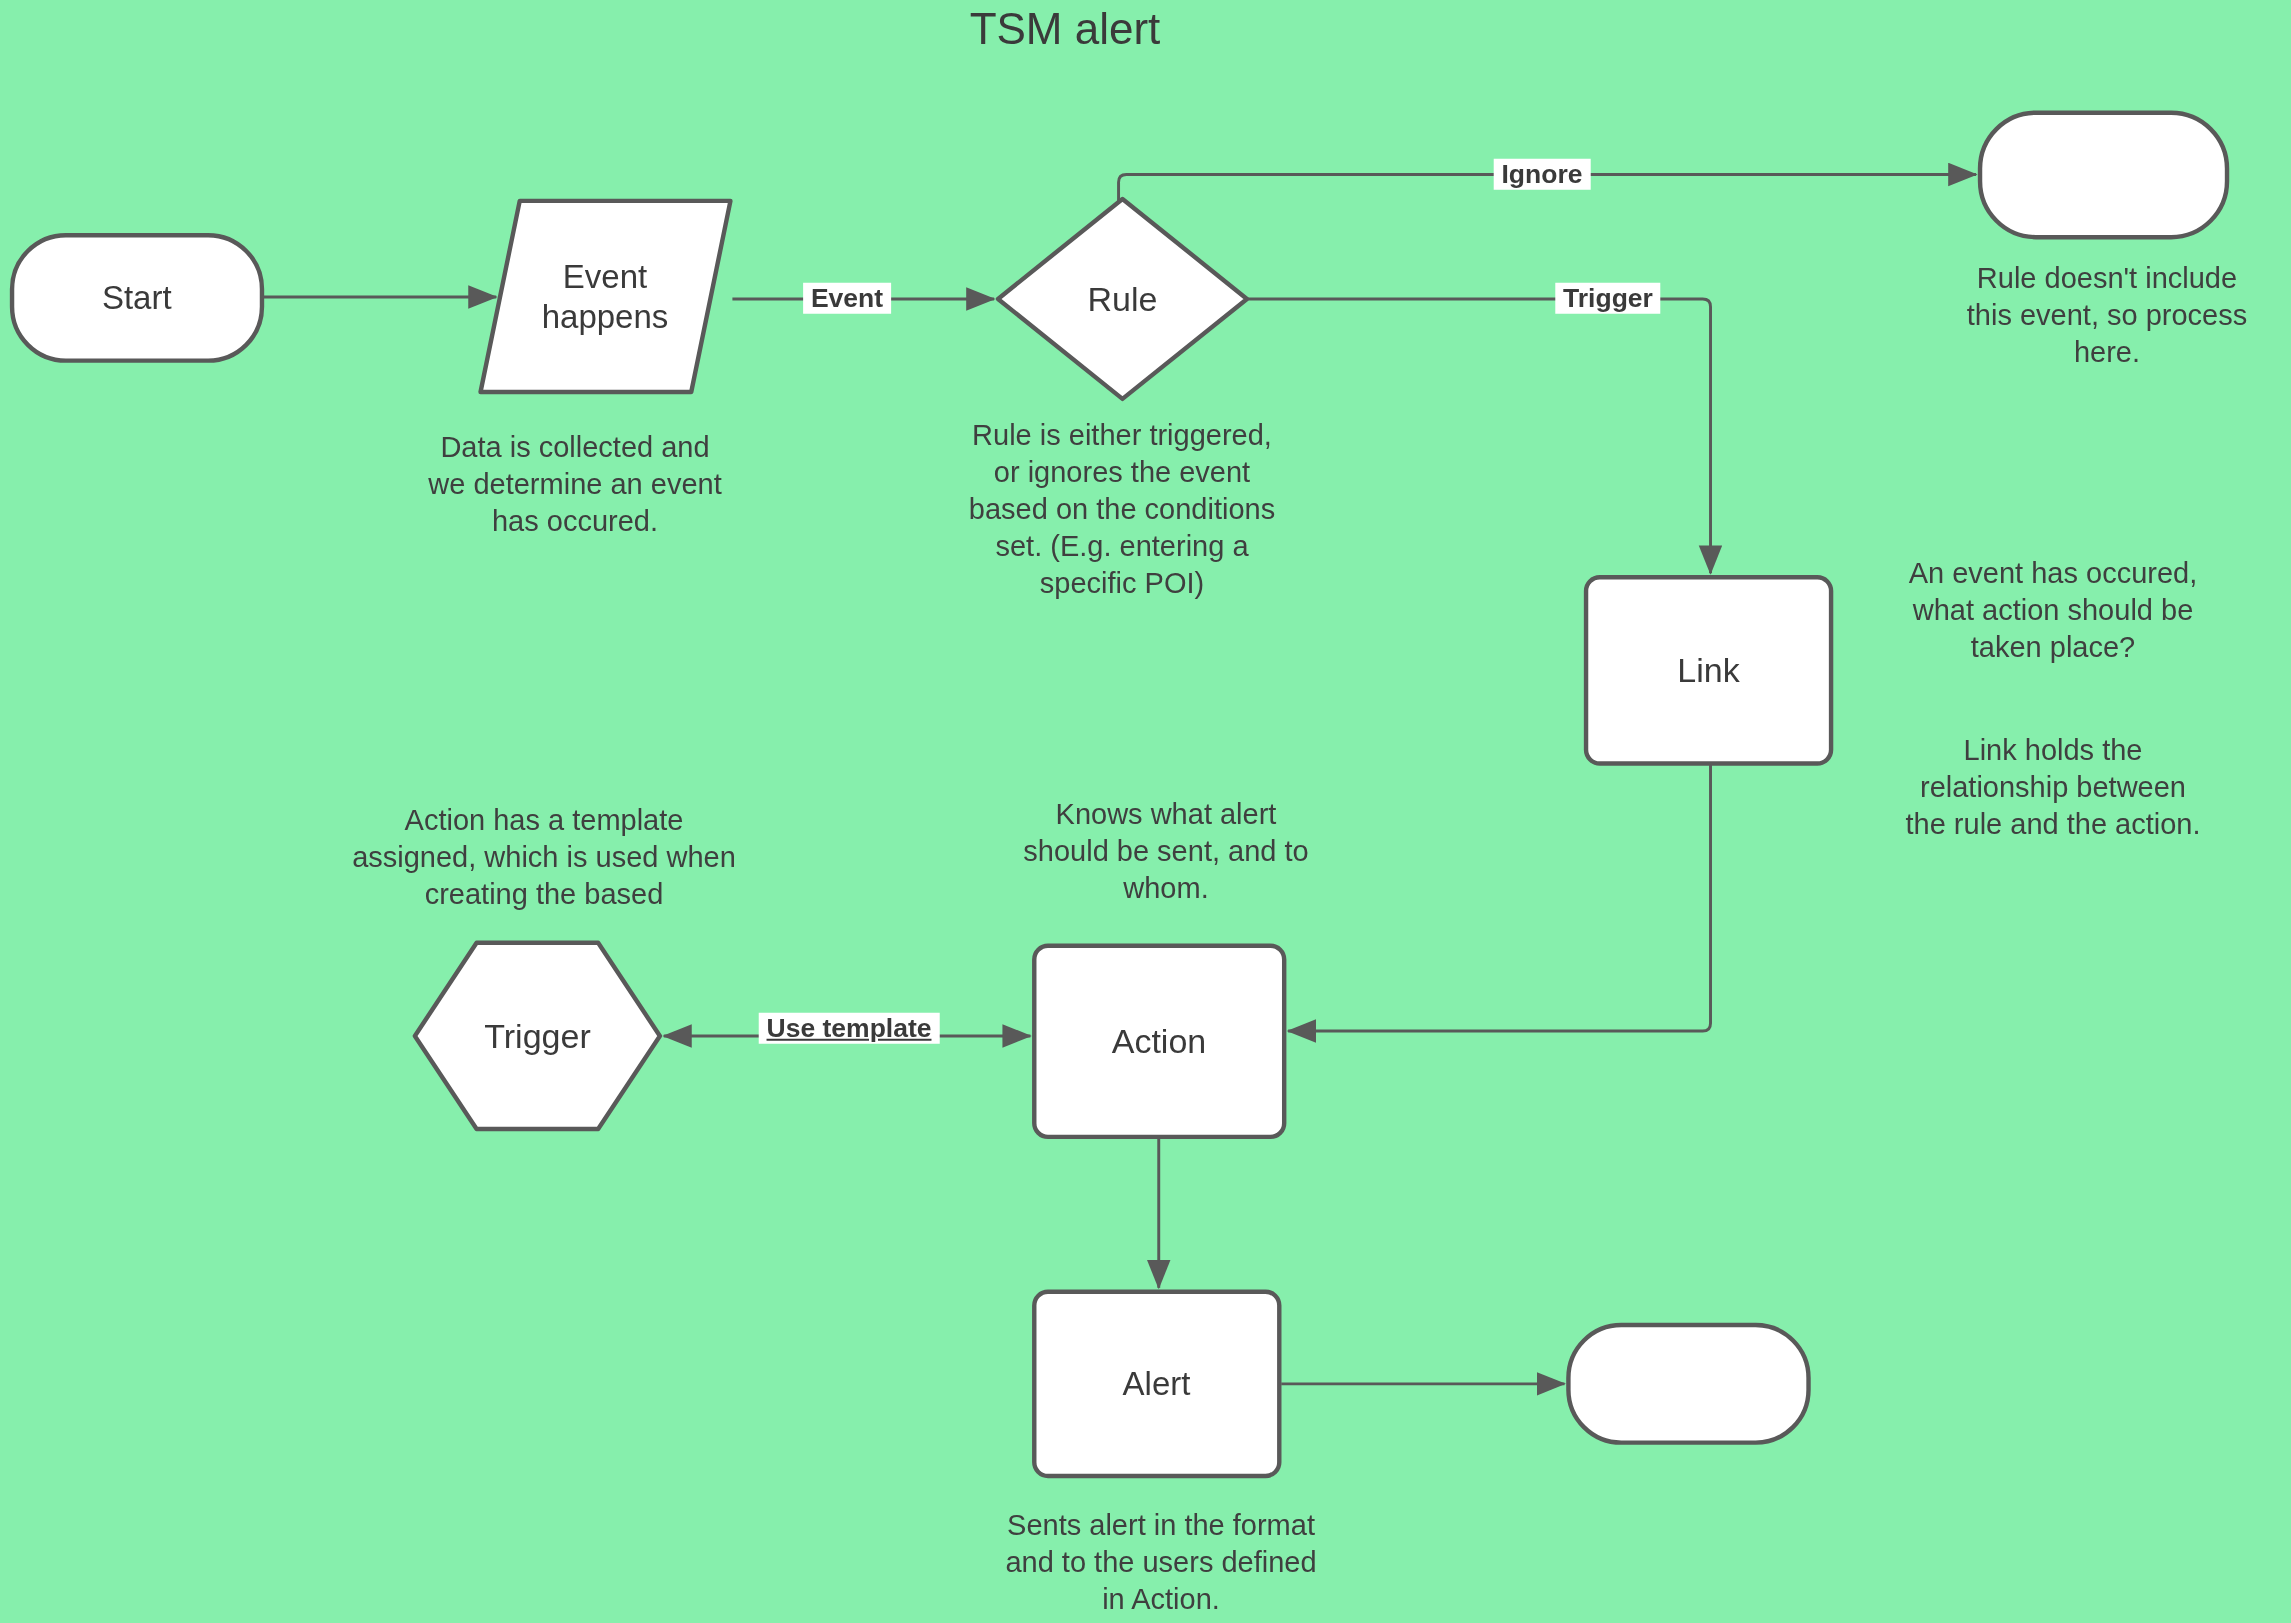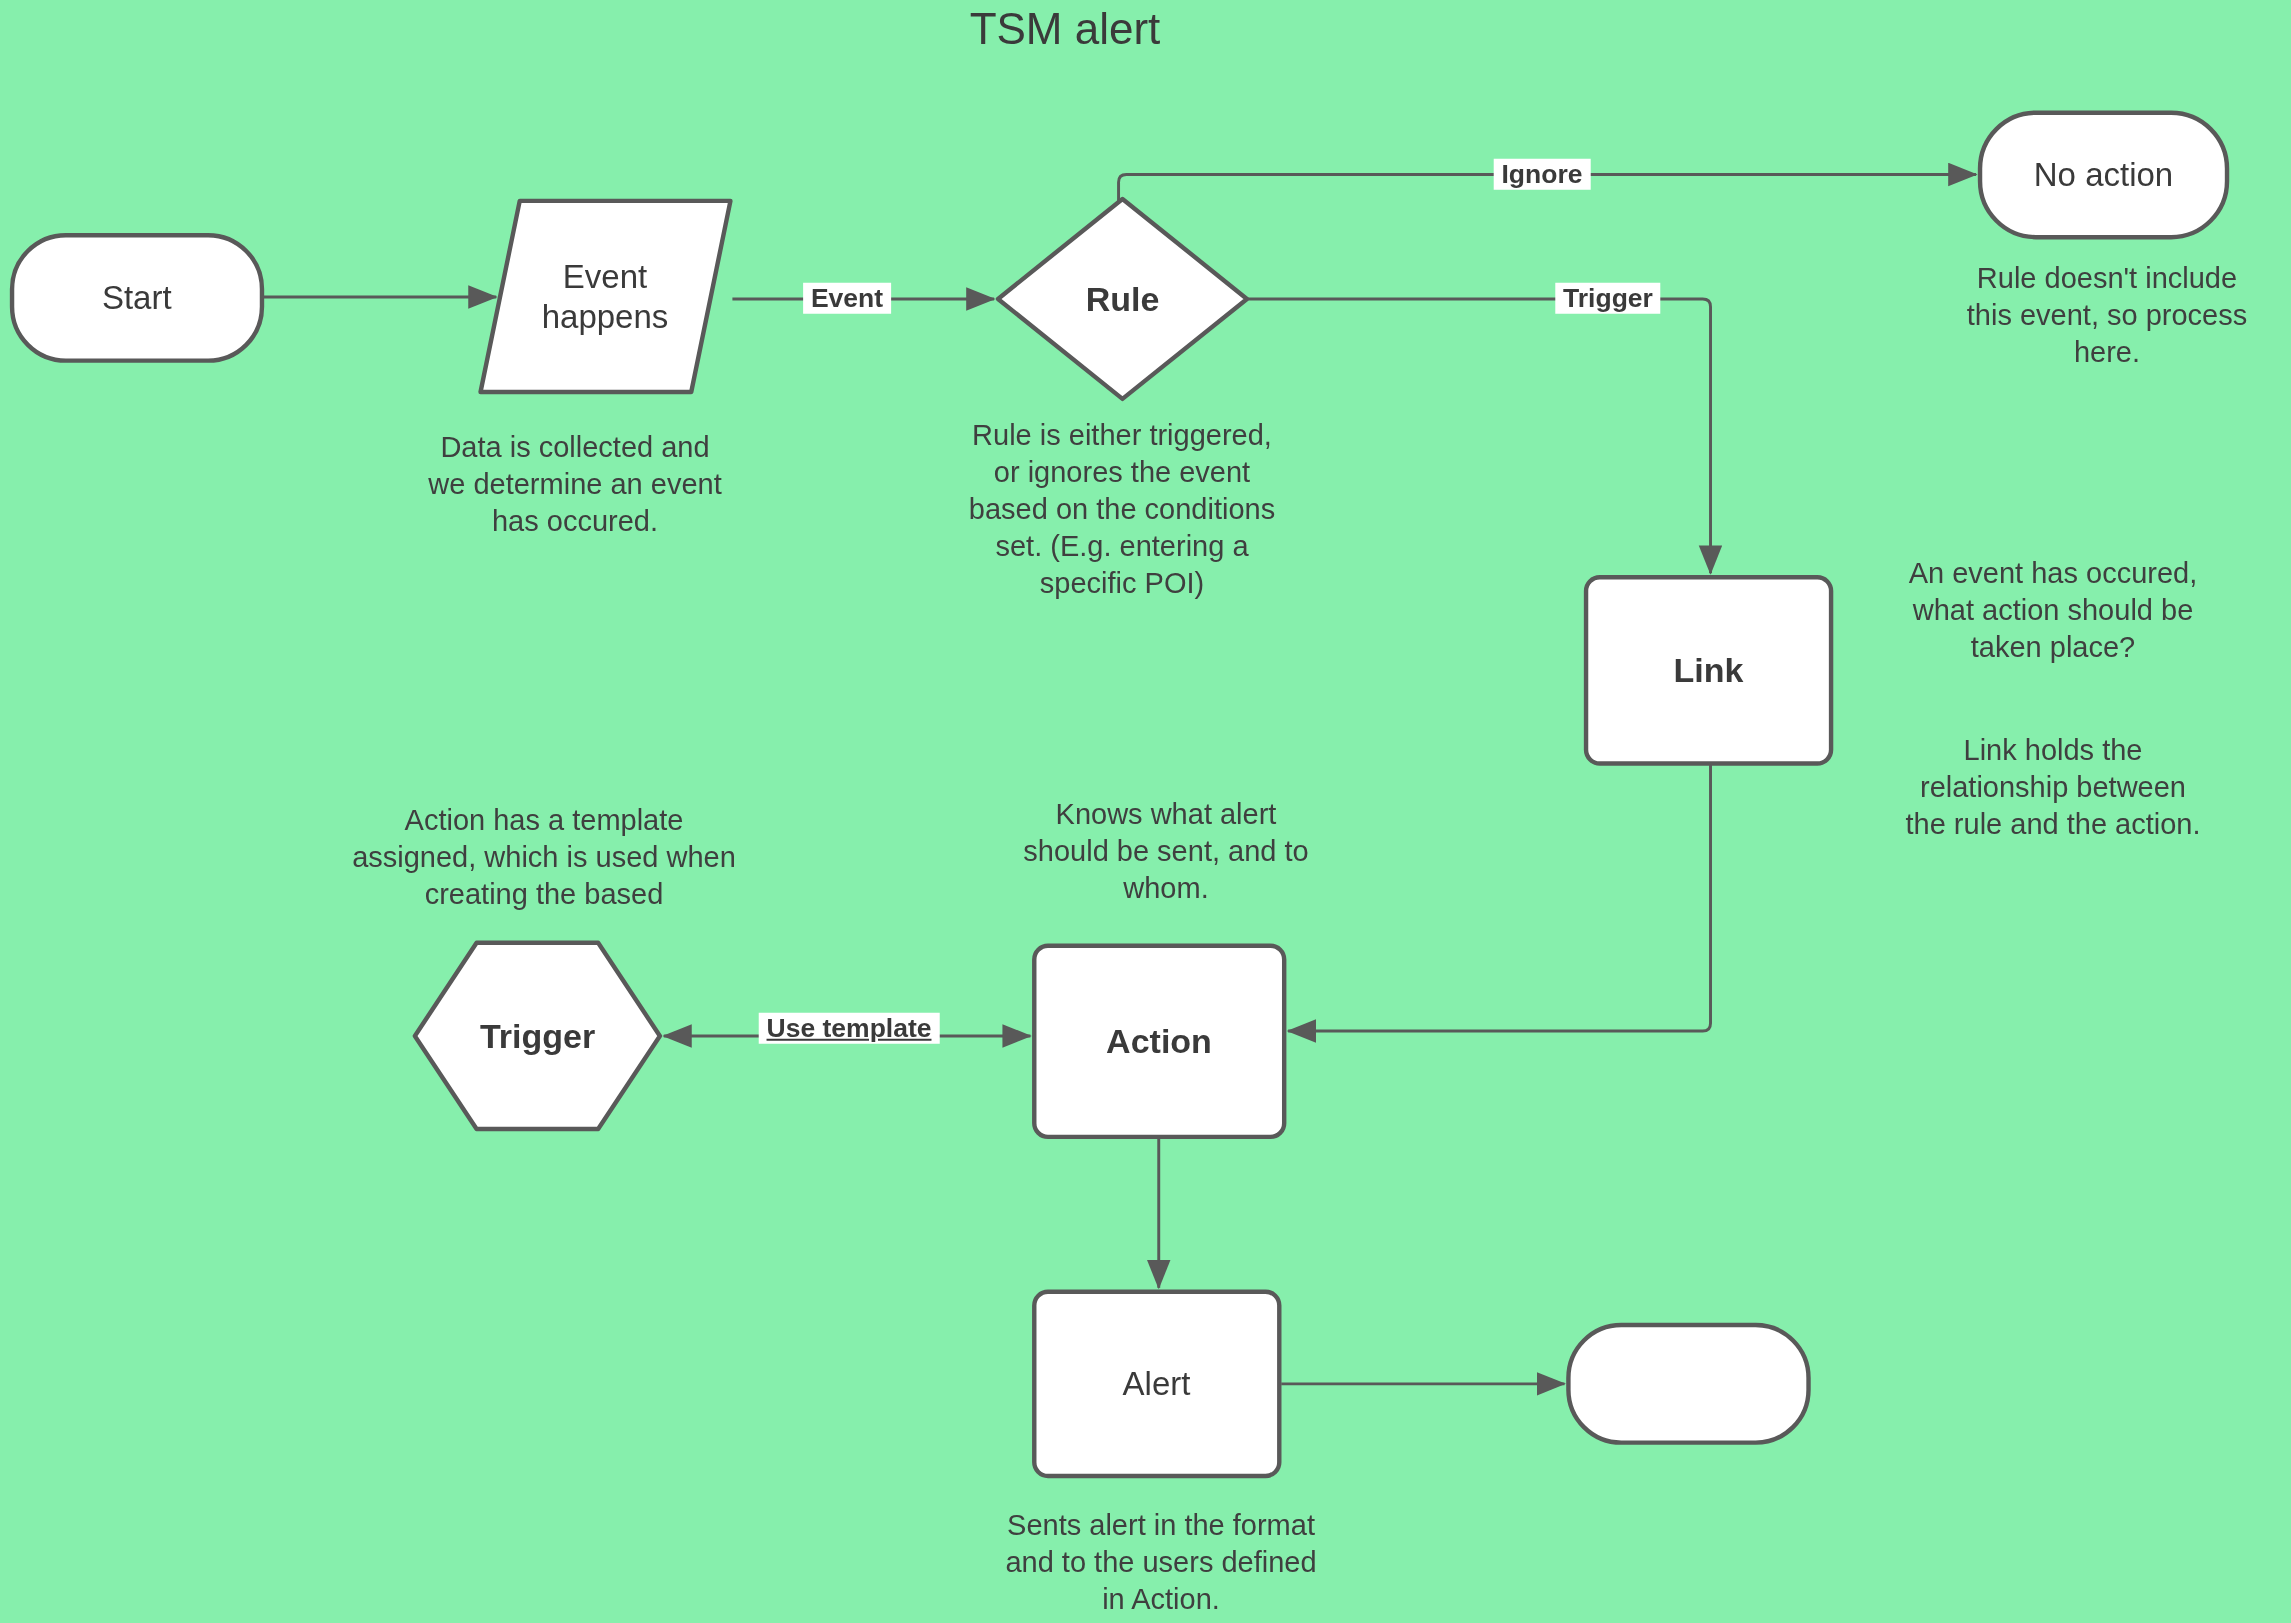--- a/index.html
+++ b/index.html
@@ -15,21 +15,21 @@
   .edge{fill:none;stroke:#595959;stroke-width:3;}
   .page-title{
     position:absolute;top:3.9px;left:1065px;transform:translateX(-50%);
     font-size:44px;color:#3a3a3a;white-space:nowrap;
   }
   .node-label{
     position:absolute;display:flex;align-items:center;justify-content:center;
     text-align:center;white-space:pre-line;color:#3a3a3a;font-size:33px;line-height:1.2;
     pointer-events:none;
   }
-  .node-label.bold{font-weight:700;font-size:34px;}
+  .node-label.bold{font-weight:400;font-size:34px;}
   .edge-label{
     position:absolute;transform:translate(-50%,-50%);
     background:#ffffff;padding:2px 7.8px;
     font-weight:700;font-size:26.5px;color:#3a3a3a;line-height:1;white-space:nowrap;
   }
   .caption{
     position:absolute;transform:translateX(-50%);
     text-align:center;white-space:pre-line;
     font-size:29px;line-height:37px;color:#3f3f3f;
   }
@@ -67,21 +67,20 @@
     <rect class="shape-stroke" x="1055" y="1318" width="250" height="188" rx="14"></rect>
     <rect class="shape-stroke" x="1600" y="1352" width="245" height="120" rx="54"></rect>
   </svg>
 
   <div class="page-title">TSM alert</div>
 
   <div class="node-label" style="left:11.8px;top:235px;width:250px;height:125px;">Start</div>
   <div class="node-label" style="left:480px;top:201px;width:250px;height:191px;">Event
 happens</div>
   <div class="node-label bold" style="left:998px;top:199px;width:249px;height:200px;">Rule</div>
-  <div class="node-label" style="left:1980px;top:113px;width:247px;height:124px;">No action</div>
   <div class="node-label bold" style="left:1586px;top:577px;width:245px;height:186px;">Link</div>
   <div class="node-label bold" style="left:415px;top:943px;width:245px;height:186px;">Trigger</div>
   <div class="node-label bold" style="left:1034px;top:946px;width:250px;height:191px;">Action</div>
   <div class="node-label" style="left:1034px;top:1292px;width:245px;height:184px;">Alert</div>
 
   <div class="edge-label" style="left:847px;top:298px;">Event</div>
   <div class="edge-label" style="left:1542px;top:174px;">Ignore</div>
   <div class="edge-label" style="left:1608px;top:298px;">Trigger</div>
   <div class="edge-label" style="left:849px;top:1028px;text-decoration:underline;">Use template</div>
 

